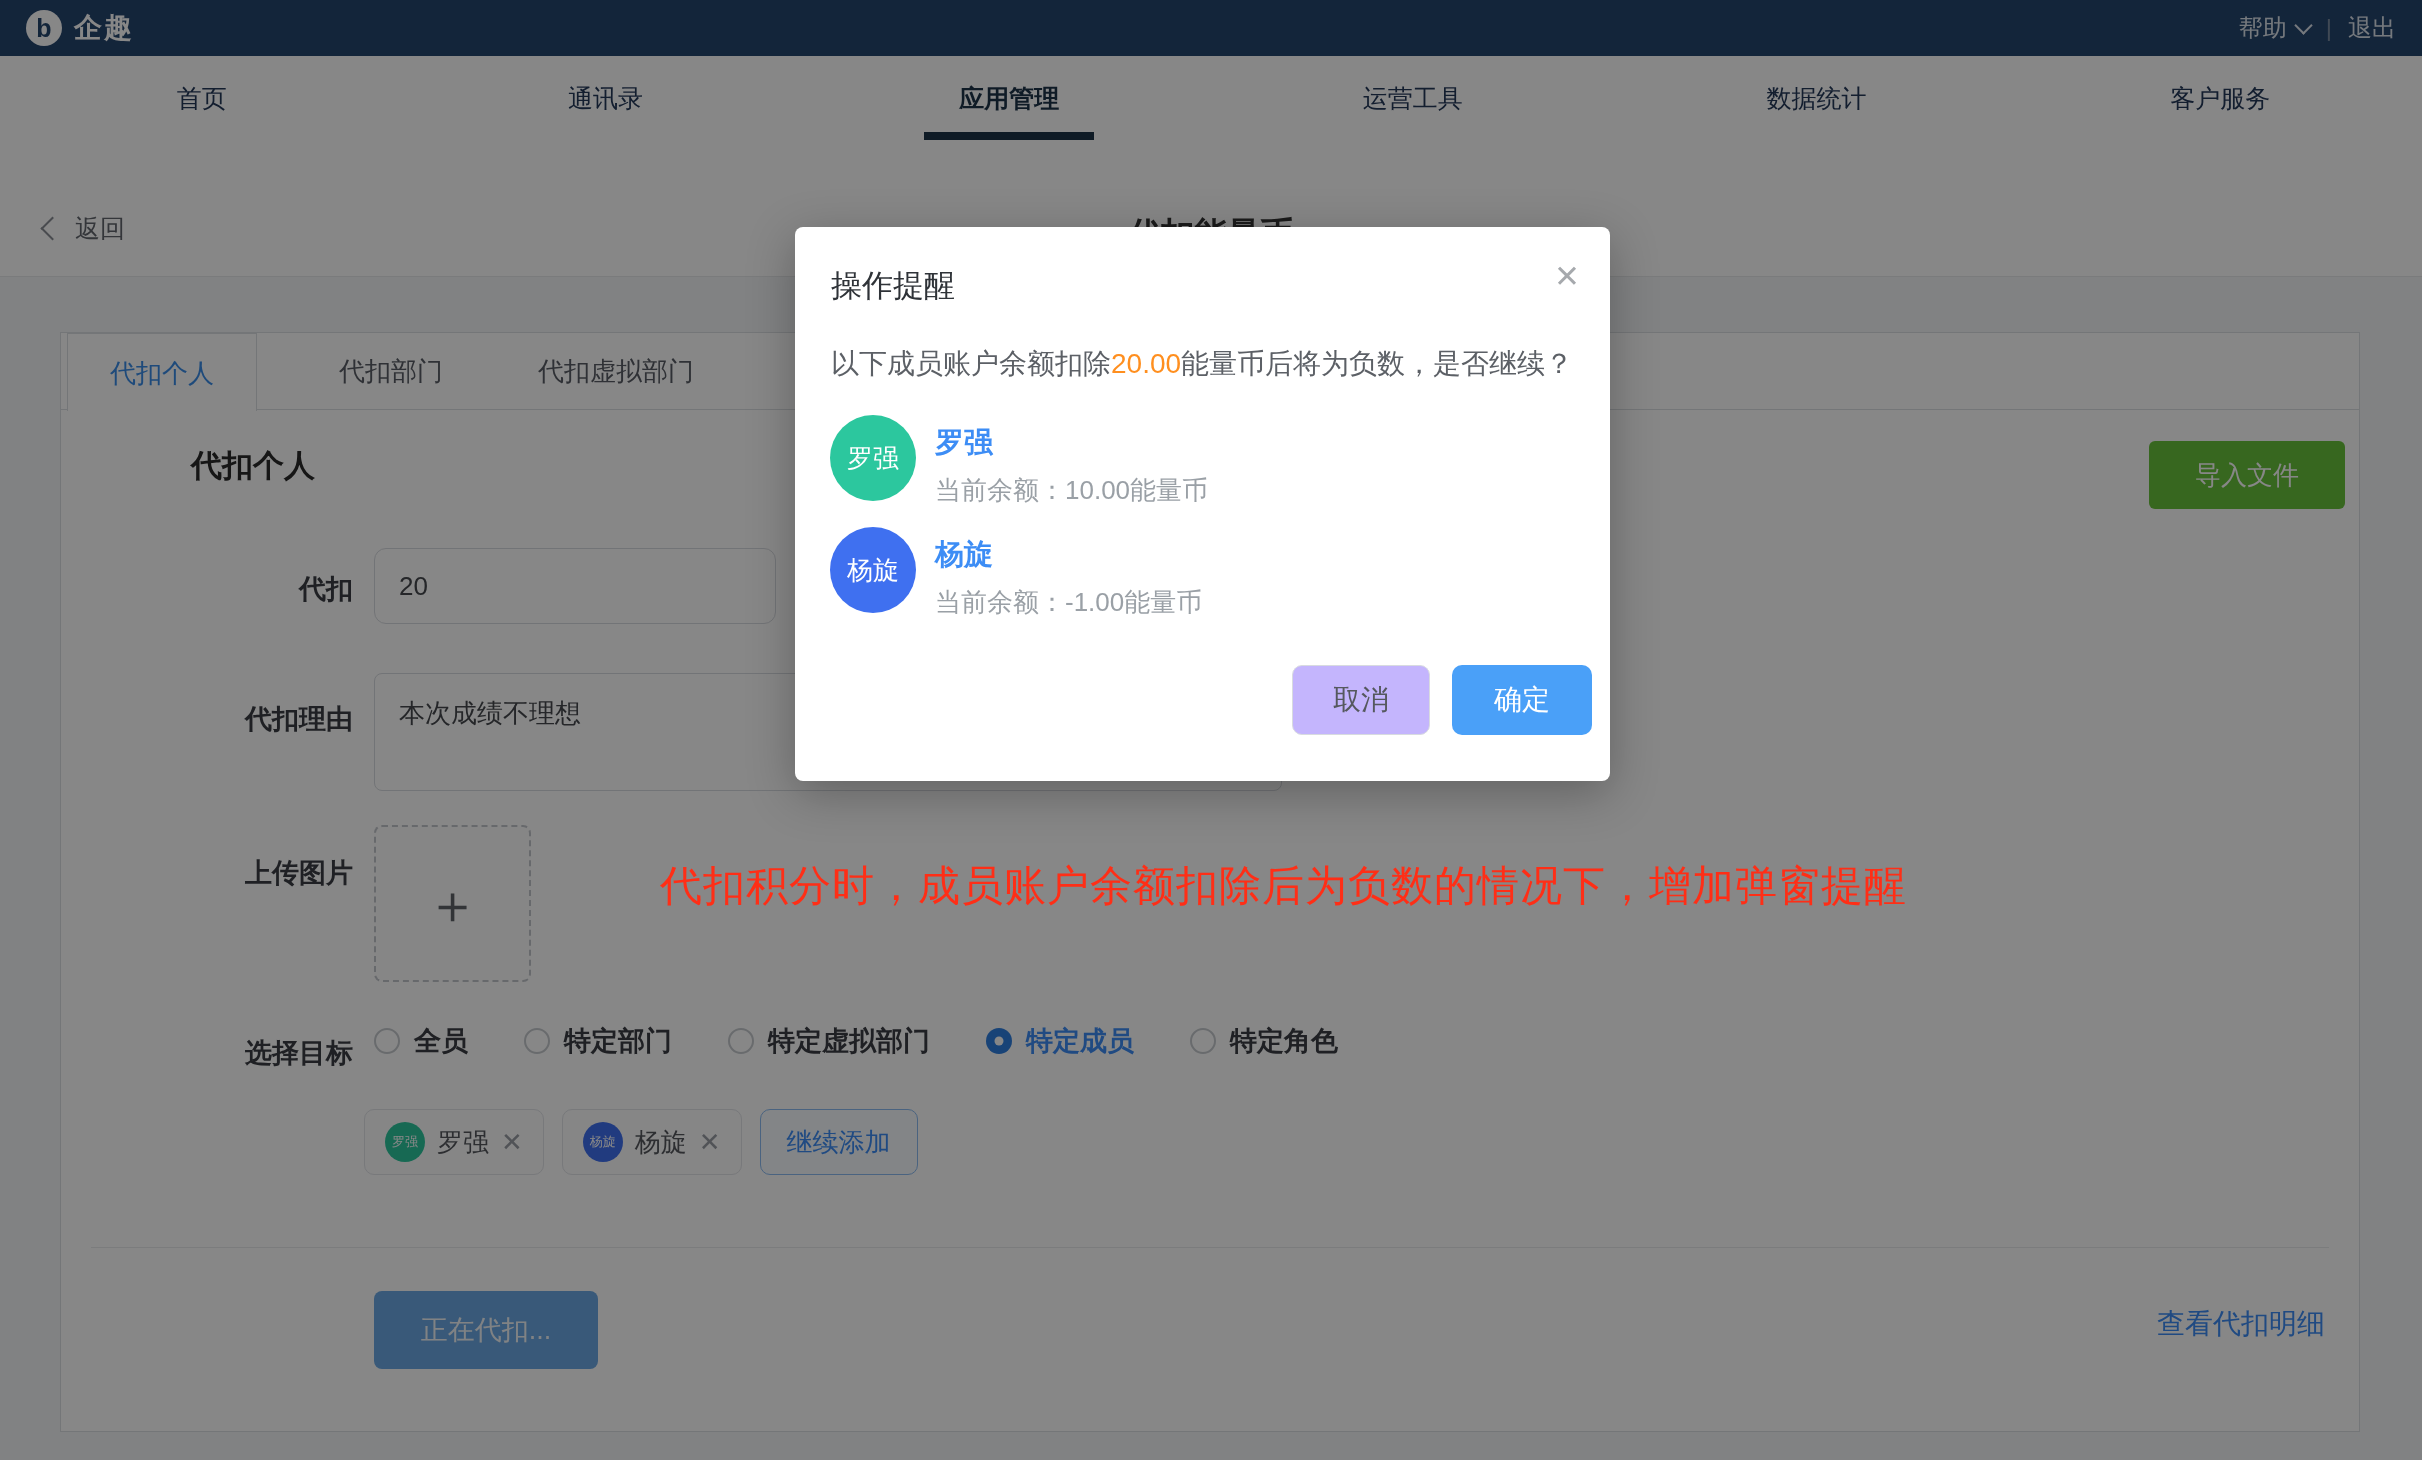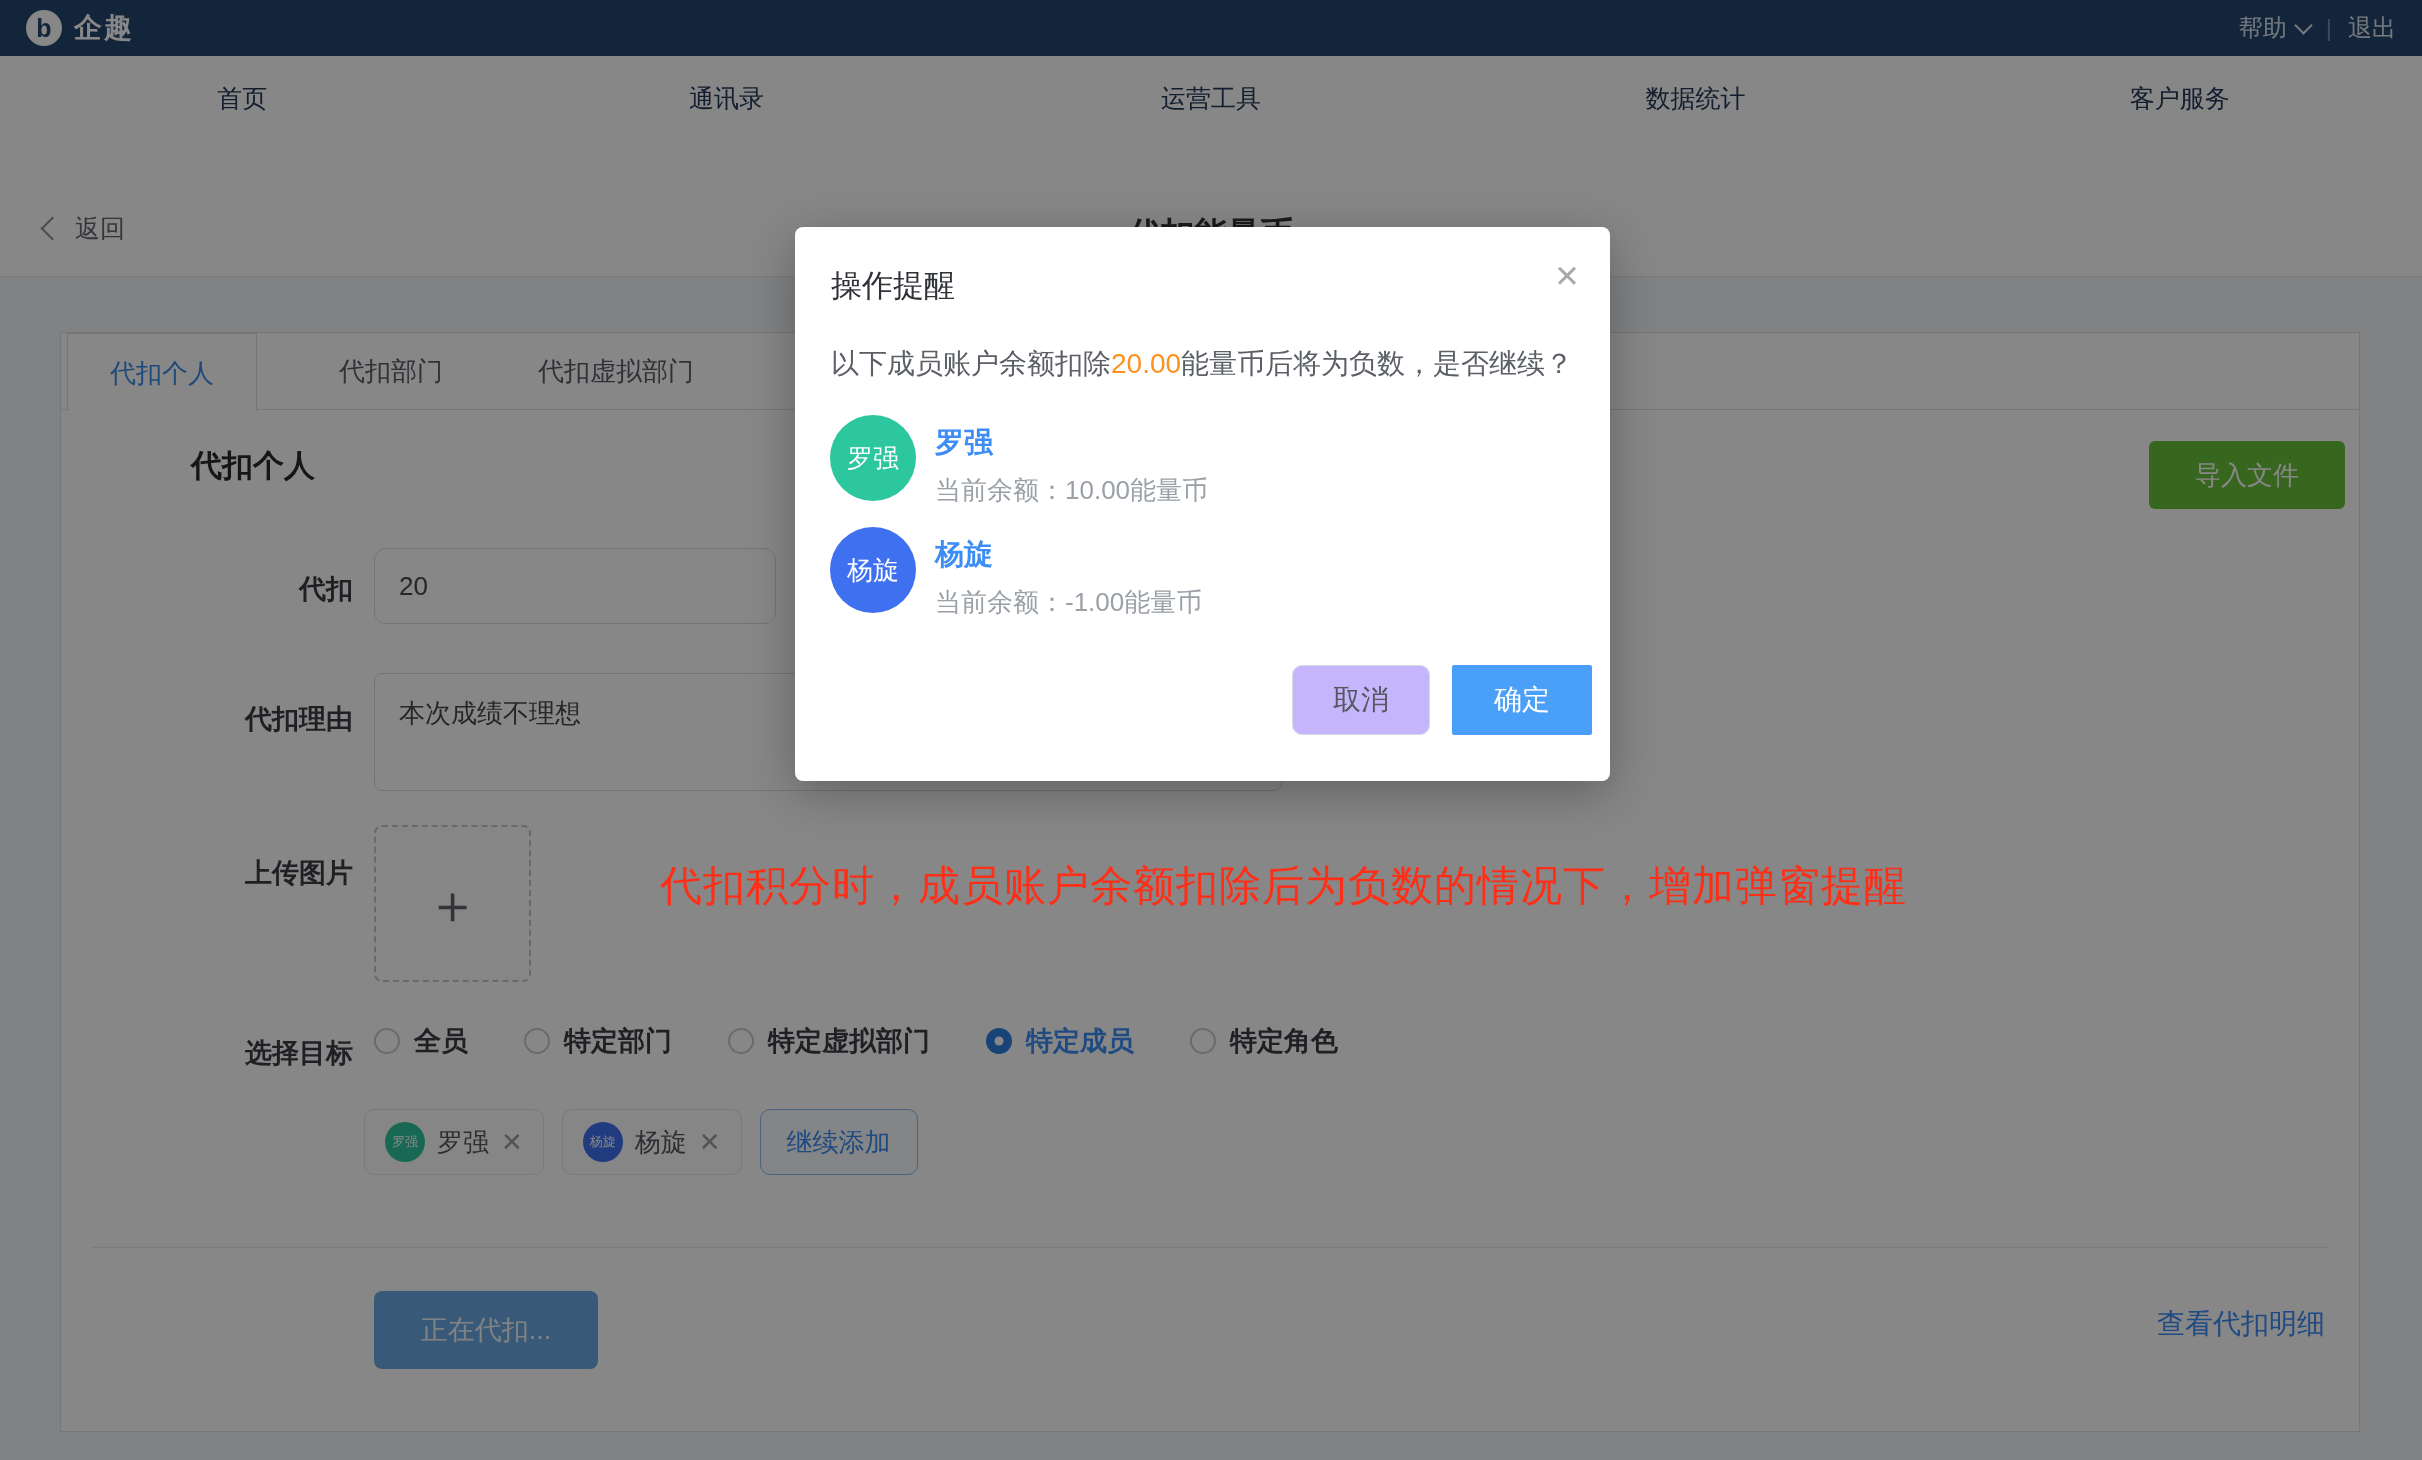--- a/index.html
+++ b/index.html
@@ -118,21 +118,21 @@
   .m-name{position:absolute;left:140px;font-size:29px;font-weight:600;color:#3d8df5;cursor:pointer;}
   .m-name.r1{top:196px;}
   .m-name.r2{top:308px;}
   .m-balance{position:absolute;left:140px;font-size:26px;color:#9aa0a6;}
   .m-balance.r1{top:246px;}
   .m-balance.r2{top:358px;}
   .modal-cancel{position:absolute;left:497px;top:438px;width:138px;height:70px;background:#c4b5fd;
                 border:1px solid #d8dbe0;border-radius:10px;font-size:28px;color:#55585e;
                 cursor:pointer;font-family:inherit;}
   .modal-confirm{position:absolute;left:657px;top:438px;width:140px;height:70px;background:#4aa0f8;
-                 border:none;border-radius:2px;font-size:28px;color:#fff;font-weight:500;
+                 border:none;border-radius:10px;font-size:28px;color:#fff;font-weight:500;
                  cursor:pointer;font-family:inherit;}
 </style>
 </head>
 <body>
 
 <div class="app">
 
   <div class="topbar">
     <div class="brand">
       <div class="logo">b</div>
@@ -144,20 +144,24 @@
         <span class="chev-down"></span>
       </div>
       <span class="top-sep">|</span>
       <span style="cursor:pointer;">退出</span>
     </div>
   </div>
 
   <div class="navbar">
     <div class="nav-item">首页</div>
     <div class="nav-item">通讯录</div>
+    <div class="nav-item active">
+      <span>应用管理</span>
+      <div class="nav-underline"></div>
+    </div>
     <div class="nav-item">运营工具</div>
     <div class="nav-item">数据统计</div>
     <div class="nav-item">客户服务</div>
   </div>
 
   <div class="page-header">
     <div class="back">
       <span class="chev-left"></span>
       <span>返回</span>
     </div>

